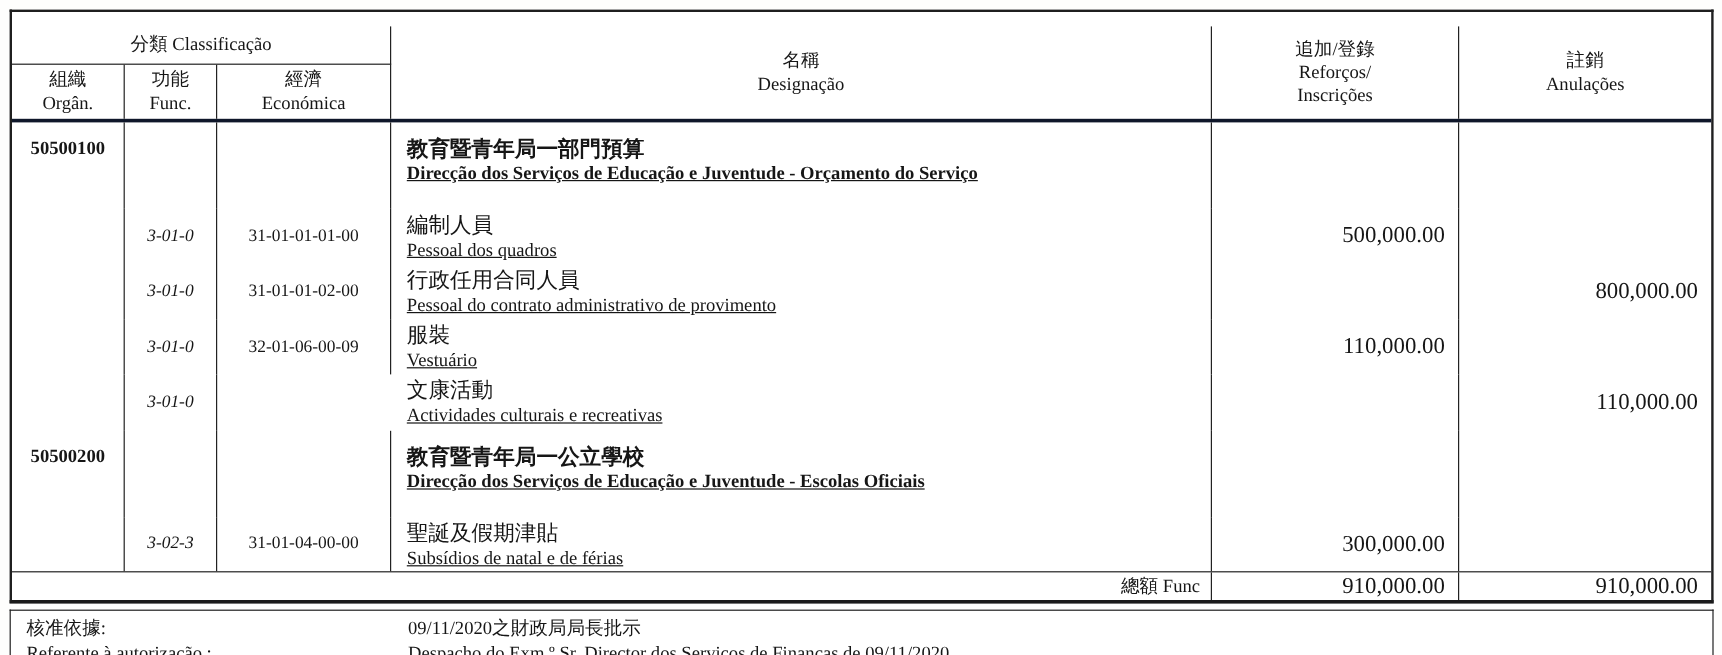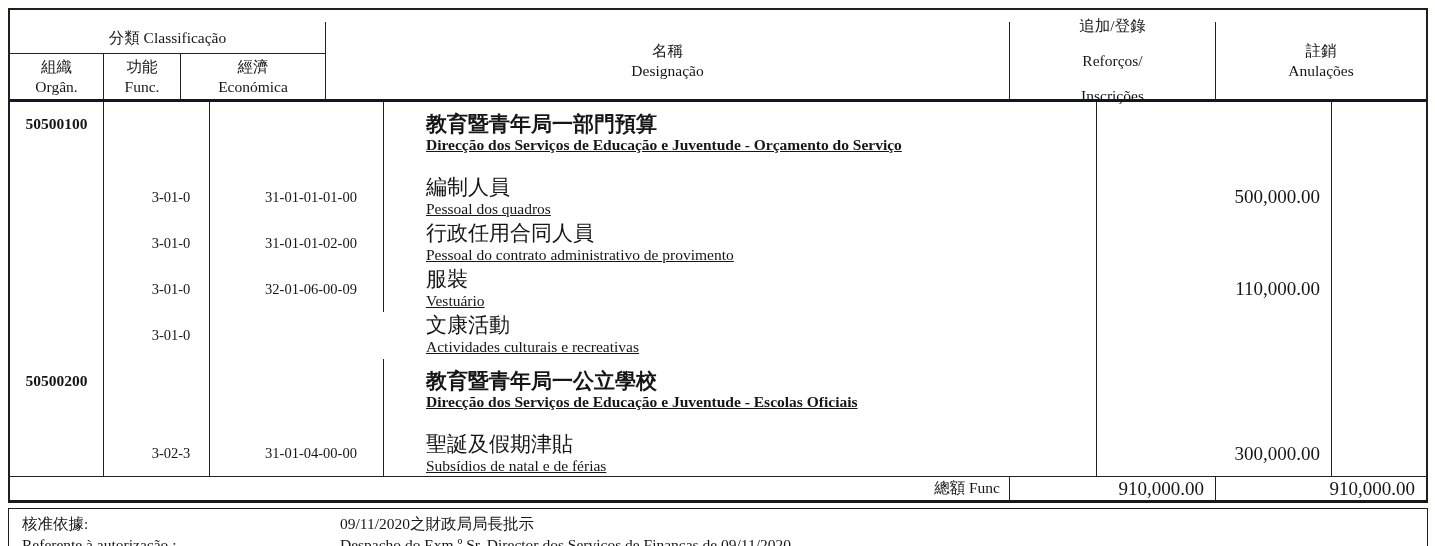--- a/index.html
+++ b/index.html
@@ -27,34 +27,34 @@
     grid-template-columns: 94px 77px 145px 684px 206px 210px;
   }
   
   .hdr { grid-template-rows: 32px 45px; border-bottom: 3px solid #0f172a; margin-top: 12px; }
   .hcell { display: flex; flex-direction: column; align-items: center; justify-content: center; font-size: 15.5px; line-height: 20px; }
   .h-class { grid-column: 1 / 4; grid-row: 1; border-bottom: 1.5px solid #222; border-right: 1.5px solid #222; }
   .h-org   { grid-column: 1; grid-row: 2; border-right: 1.5px solid #222; }
   .h-func  { grid-column: 2; grid-row: 2; border-right: 1.5px solid #222; }
   .h-econ  { grid-column: 3; grid-row: 2; border-right: 1.5px solid #222; }
   .h-desig { grid-column: 4; grid-row: 1 / 3; border-right: 1.5px solid #222; }
-  .h-ref   { grid-column: 5; grid-row: 1 / 3; border-right: 1.5px solid #222; line-height: 19px; gap: 16px; }
+  .h-ref   { grid-column: 5; grid-row: 1 / 3; border-right: 1.5px solid #222; line-height: 19px; }
   .h-anul  { grid-column: 6; grid-row: 1 / 3; }
   
   .tbody { border-bottom: 1.5px solid #222; }
-  .row { width: 100%; gap: 29px; }
+  .row { width: 100%; }
   .c1 { grid-column: 1; border-right: 1.5px solid #222; display: flex; justify-content: center; }
-  .c2 { grid-column: 2; border-right: 1.5px solid #222; }
+  .c2 { grid-column: 2; border-right: 1.5px solid #222; font-style: italic; }
   .c3 { grid-column: 3; border-right: 1.5px solid #222; }
   .c4 { grid-column: 4; border-right: 1.5px solid #222; padding-left: 13px; padding-right: 8px; }
   .c5 { grid-column: 5; border-right: 1.5px solid #222; }
   .c6 { grid-column: 6; }
   .code { display: flex; align-items: center; justify-content: center; font-size: 14.5px; }
   .amount { display: flex; align-items: center; justify-content: flex-end; padding-right: 11px; font-size: 19px; }
-  .zh { font-size: 21px; line-height: 22px; }
+  .zh { font-size: 18px; line-height: 22px; }
   .pt { font-size: 15.5px; line-height: 21px; text-decoration: underline; }
   .h72 { min-height: 72px; }
   .h46 { min-height: 46px; }
   .h47 { min-height: 47px; }
   .h41 { min-height: 41px; }
   .sec .c4 { padding-top: 12px; }
   .sec .zh, .sec .pt { font-weight: bold; line-height: 20.5px; }
   .sec .c1 { padding-top: 13px; font-weight: bold; font-size: 15.5px; }
   .item .c4 { padding-top: 2px; }
   

